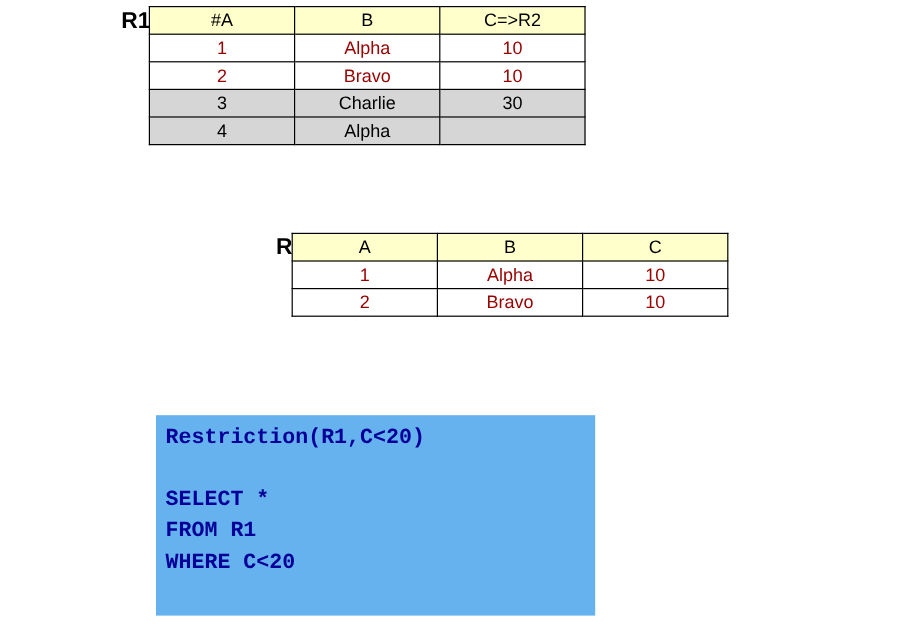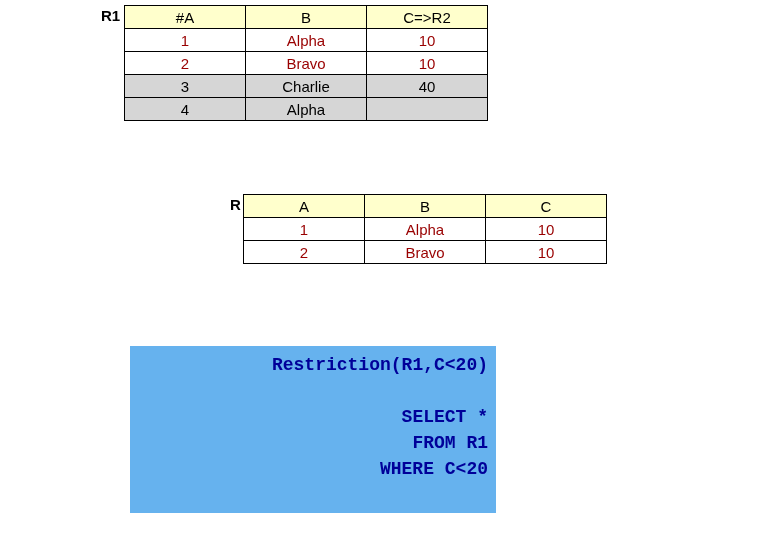--- a/index.html
+++ b/index.html
@@ -11,21 +11,21 @@
       height: 533px;
       position: relative;
       background: #fff;
     }
     .table-wrap {
       position: absolute;
     }
     .label {
       font-weight: bold;
       position: absolute;
-      font-size: 15px;
+      font-size: 19px;
     }
     table {
       border-collapse: collapse;
     }
     td, th {
       border: 1px solid #000;
       text-align: center;
       padding: 0px 4px;
       height: 22px;
       font-weight: normal;
@@ -44,21 +44,20 @@
       background: #66b3ff;
       background: #5fb3ed;
       background: #66b2ee;
       padding: 6px 8px 6px 8px;
       font-family: "Courier New", monospace;
       font-size: 18px;
       font-weight: bold;
       color: #000099;
       line-height: 26px;
       white-space: pre;
-      text-align: right;
     }
     
     .t1 td, .t1 th { width: 112px; }
     .t2 td, .t2 th { width: 112px; }
   </style>
 </head>
 <body>
 
 <div class="label" style="left:101px; top:7px;">R1</div>
 <div class="table-wrap" style="left:124px; top:5px;">
@@ -75,21 +74,21 @@
       <td class="red">10</td>
     </tr>
     <tr>
       <td class="red">2</td>
       <td class="red">Bravo</td>
       <td class="red">10</td>
     </tr>
     <tr class="gray">
       <td>3</td>
       <td>Charlie</td>
-      <td>40</td>
+      <td>30</td>
     </tr>
     <tr class="gray">
       <td>4</td>
       <td>Alpha</td>
       <td></td>
     </tr>
   </tbody>
     </table>
 </div>
 

